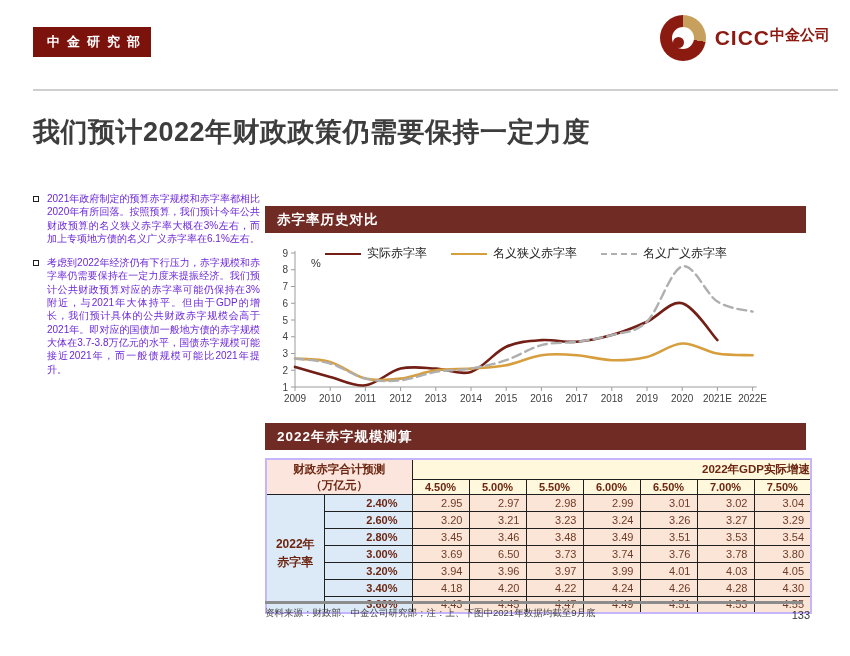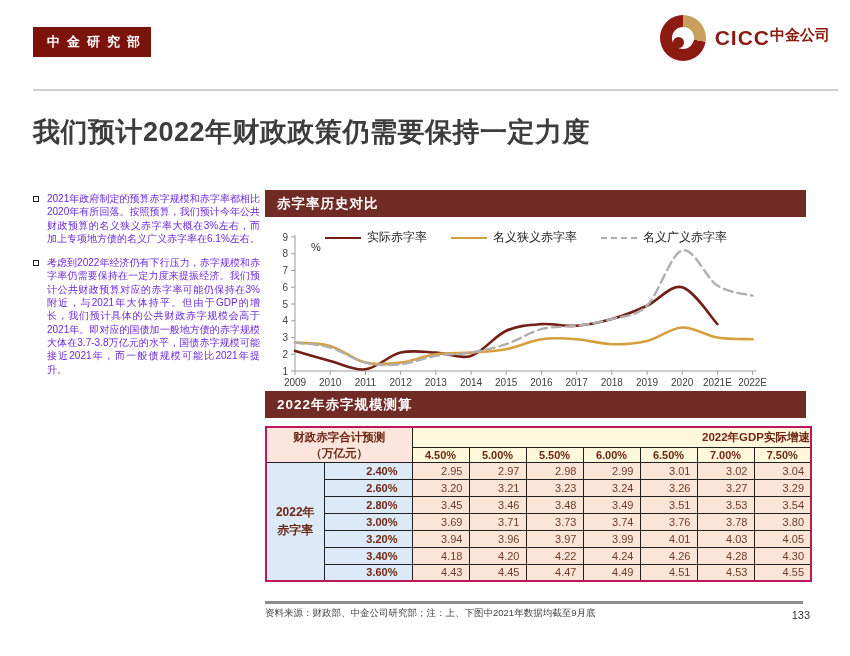--- a/index.html
+++ b/index.html
@@ -28,30 +28,30 @@
 
   
   .bullets { position:absolute; left:33px; top:192px; width:227px; }
   .bullet { display:flex; gap:8px; margin-bottom:11px; }
   .bullet .sq { flex:0 0 auto; width:6px; height:6px; border:1.5px solid #1F1F1F; margin-top:4px; }
   .bullet .txt { font-size:10px; line-height:1.33; color:#6d28d9; text-align:justify; }
 
   
   .rightcol { position:absolute; left:265px; top:190px; width:541px; }
   .section-bar { height:27px; line-height:27px; background:#6F2B24; color:#fff; font-size:13.5px;
-                 font-weight:bold; letter-spacing:1px; padding-left:12px; }
+                 font-weight:bold; letter-spacing:1px; padding-left:12px;margin-top:16px; }
   .chart-wrap { position:relative; width:541px; height:170px; margin-top:4px; }
   .chart-legend { position:absolute; top:8px; left:60px; display:flex; align-items:center; gap:24px; }
   .legend-item { display:flex; align-items:center; gap:6px; }
   .legend-swatch { width:36px; height:0; border-top-width:2.5px; border-top-style:solid; }
   .legend-label { font-size:12px; color:#222; }
 
   
   .calc-table { margin-top:8px; border-collapse:collapse; table-layout:fixed; width:545px;
-                border:2px solid #be185d; }
+                border:2px solid #c4b5fd; }
   .calc-table td { border:1px solid #1F1F1F; font-size:11px; overflow:hidden; }
   td.corner { background:#FBE5DC; color:#6C2611; font-weight:bold; text-align:center;
               white-space:pre-line; font-size:11.5px; line-height:1.4; }
   td.gdp { background:#FFF8DC; color:#6C2611; font-weight:bold; text-align:right;
            font-size:11.5px; height:20px; }
   td.pct { background:#FFF8DC; color:#6C2611; font-weight:bold; text-align:center; height:15px; }
   td.rowgroup { background:#DCE9F6; color:#6C2611; font-weight:bold; text-align:center;
                 white-space:pre-line; font-size:12px; line-height:1.5; }
   td.rowlabel { background:#DCE9F6; color:#6C2611; font-weight:bold; text-align:right;
                 padding-right:14px; height:17px; }
@@ -227,21 +227,21 @@
             <td class="val">3.46</td>
             <td class="val">3.48</td>
             <td class="val">3.49</td>
             <td class="val">3.51</td>
             <td class="val">3.53</td>
             <td class="val">3.54</td>
           </tr>
           <tr>
             <td class="rowlabel">3.00%</td>
             <td class="val">3.69</td>
-            <td class="val">3.71</td>
+            <td class="val">6.50</td>
             <td class="val">3.73</td>
             <td class="val">3.74</td>
             <td class="val">3.76</td>
             <td class="val">3.78</td>
             <td class="val">3.80</td>
           </tr>
           <tr>
             <td class="rowlabel">3.20%</td>
             <td class="val">3.94</td>
             <td class="val">3.96</td>

